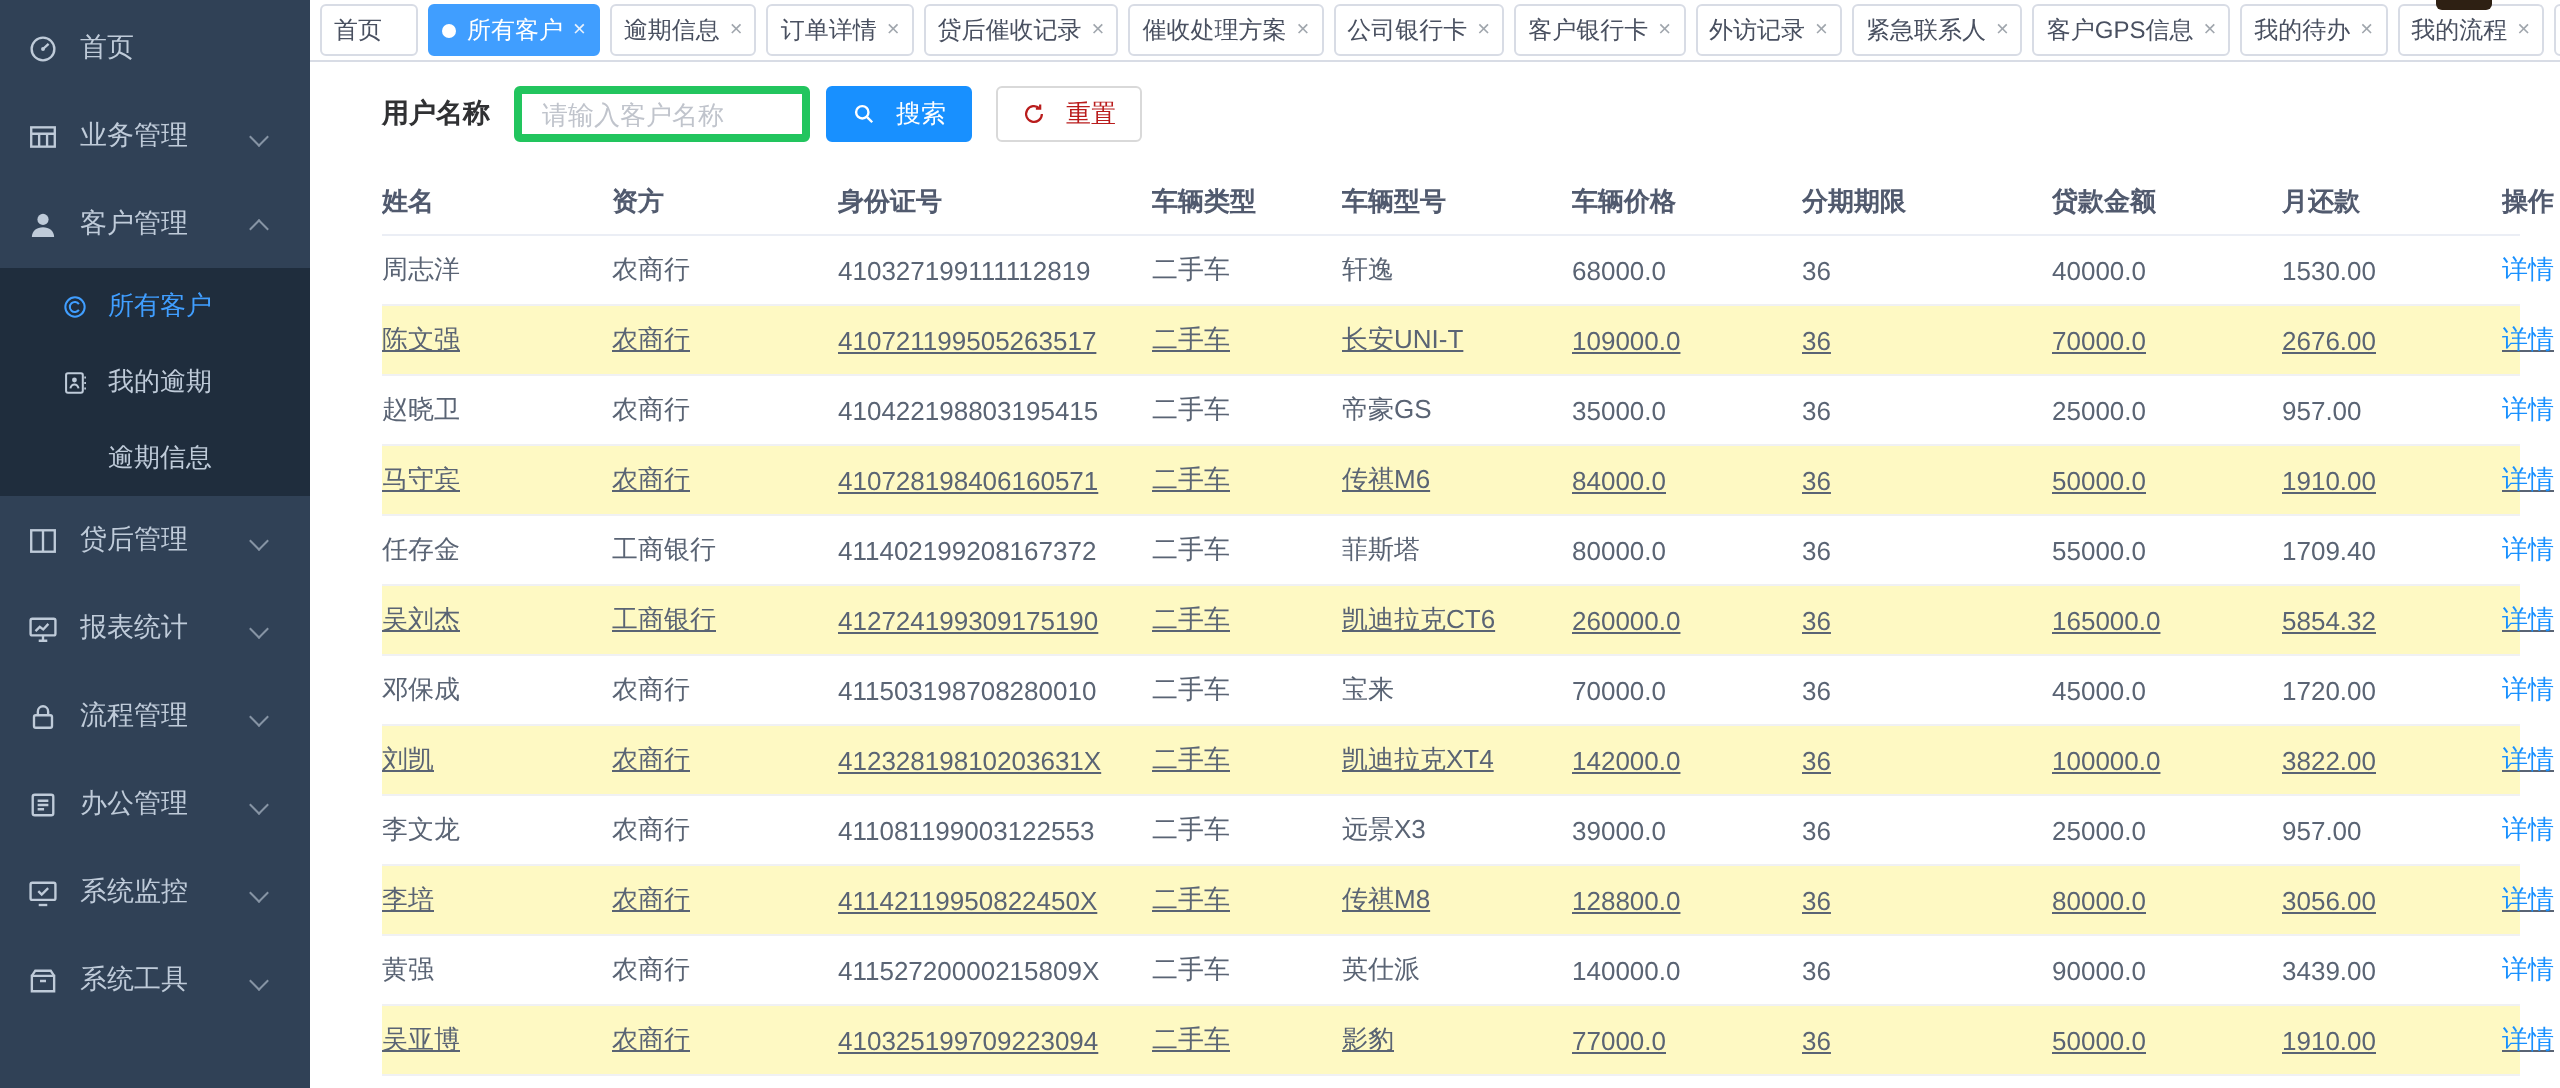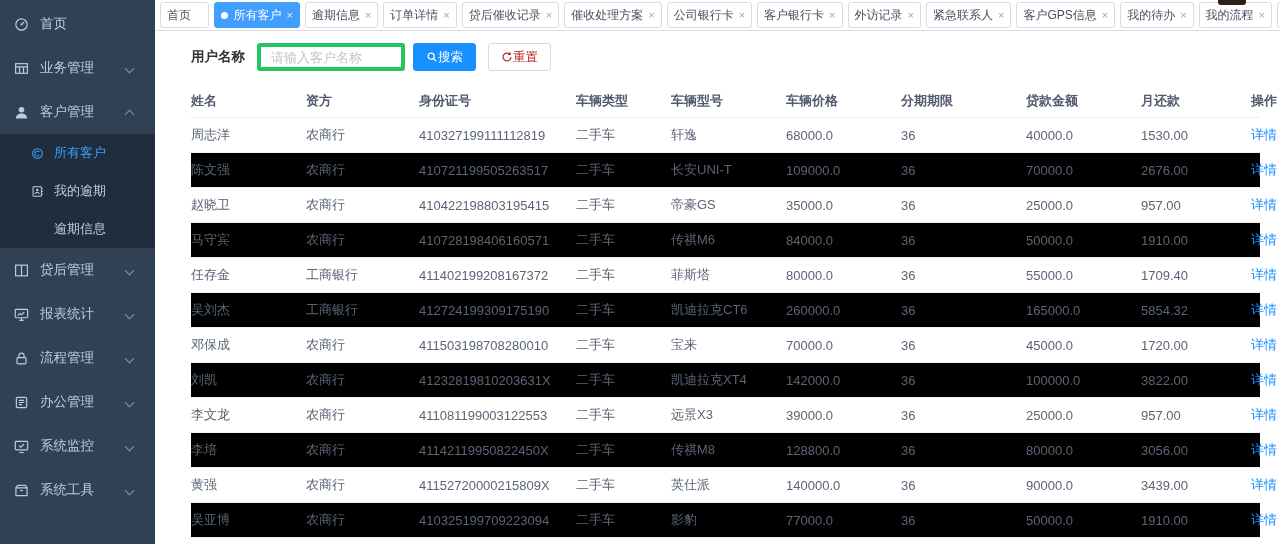--- a/index.html
+++ b/index.html
@@ -37,33 +37,33 @@
   .avatar-remnant{position:absolute;top:0;left:1063px;width:28px;height:5px;background:#2e2013;
     border-radius:0 0 3px 3px;z-index:5;cursor:pointer;}
 
   
   .content{flex:1;padding:12px 20px 0 36px;overflow:hidden;background:#fff;}
   .searchrow{display:flex;align-items:center;height:28px;margin-bottom:14px;}
   .s-label{font-size:13.5px;font-weight:bold;color:#303133;margin-right:12px;white-space:nowrap;}
   .s-input{width:148px;height:28px;box-sizing:border-box;border:4px solid #22c55e;border-radius:3px;
     padding:0 10px;font-size:13px;color:#6d28d9;outline:none;font-family:inherit;}
   .s-input::placeholder{color:#c0c4cc;}
-  .btn{height:28px;display:inline-flex;align-items:center;gap:0;border-radius:3px;font-size:12.5px;
+  .btn{height:28px;display:inline-flex;align-items:center;gap:10px;border-radius:3px;font-size:12.5px;
     padding:0 12px;cursor:pointer;border:1px solid transparent;font-family:inherit;}
   .btn .ic{display:inline-flex;}
   .btn .ic svg{width:12px;height:12px;display:block;}
   .btn.primary{background:#1890ff;border-color:#1890ff;color:#fff;margin-left:8px;}
   .btn.plain{background:#fff;border-color:#d9d9d9;color:#b91c1c;margin-left:12px;}
 
   
   .thead{display:flex;align-items:center;height:32px;font-size:13px;font-weight:bold;color:#515a6e;
     border-bottom:1px solid #ebeef5;}
   .tr{display:flex;align-items:center;height:34px;font-size:13px;color:#5a6474;
     border-bottom:1px solid #f0f1f3;}
-  .tr.stripe{background:#000000;}
+  .tr.stripe{background:#fef9c3;text-decoration:underline;}
   .thead span,.tr span{white-space:nowrap;overflow:hidden;flex:none;}
   .c0{width:115px;} .c1{width:113px;} .c2{width:157px;} .c3{width:95px;} .c4{width:115px;}
   .c5{width:115px;} .c6{width:125px;} .c7{width:115px;} .c8{width:110px;}
   .c9{flex:1 1 auto;text-align:left;}
   .detail{color:#1890ff;text-decoration:none;cursor:pointer;}
 </style>
 </head>
 <body>
 
 <div class="app">

